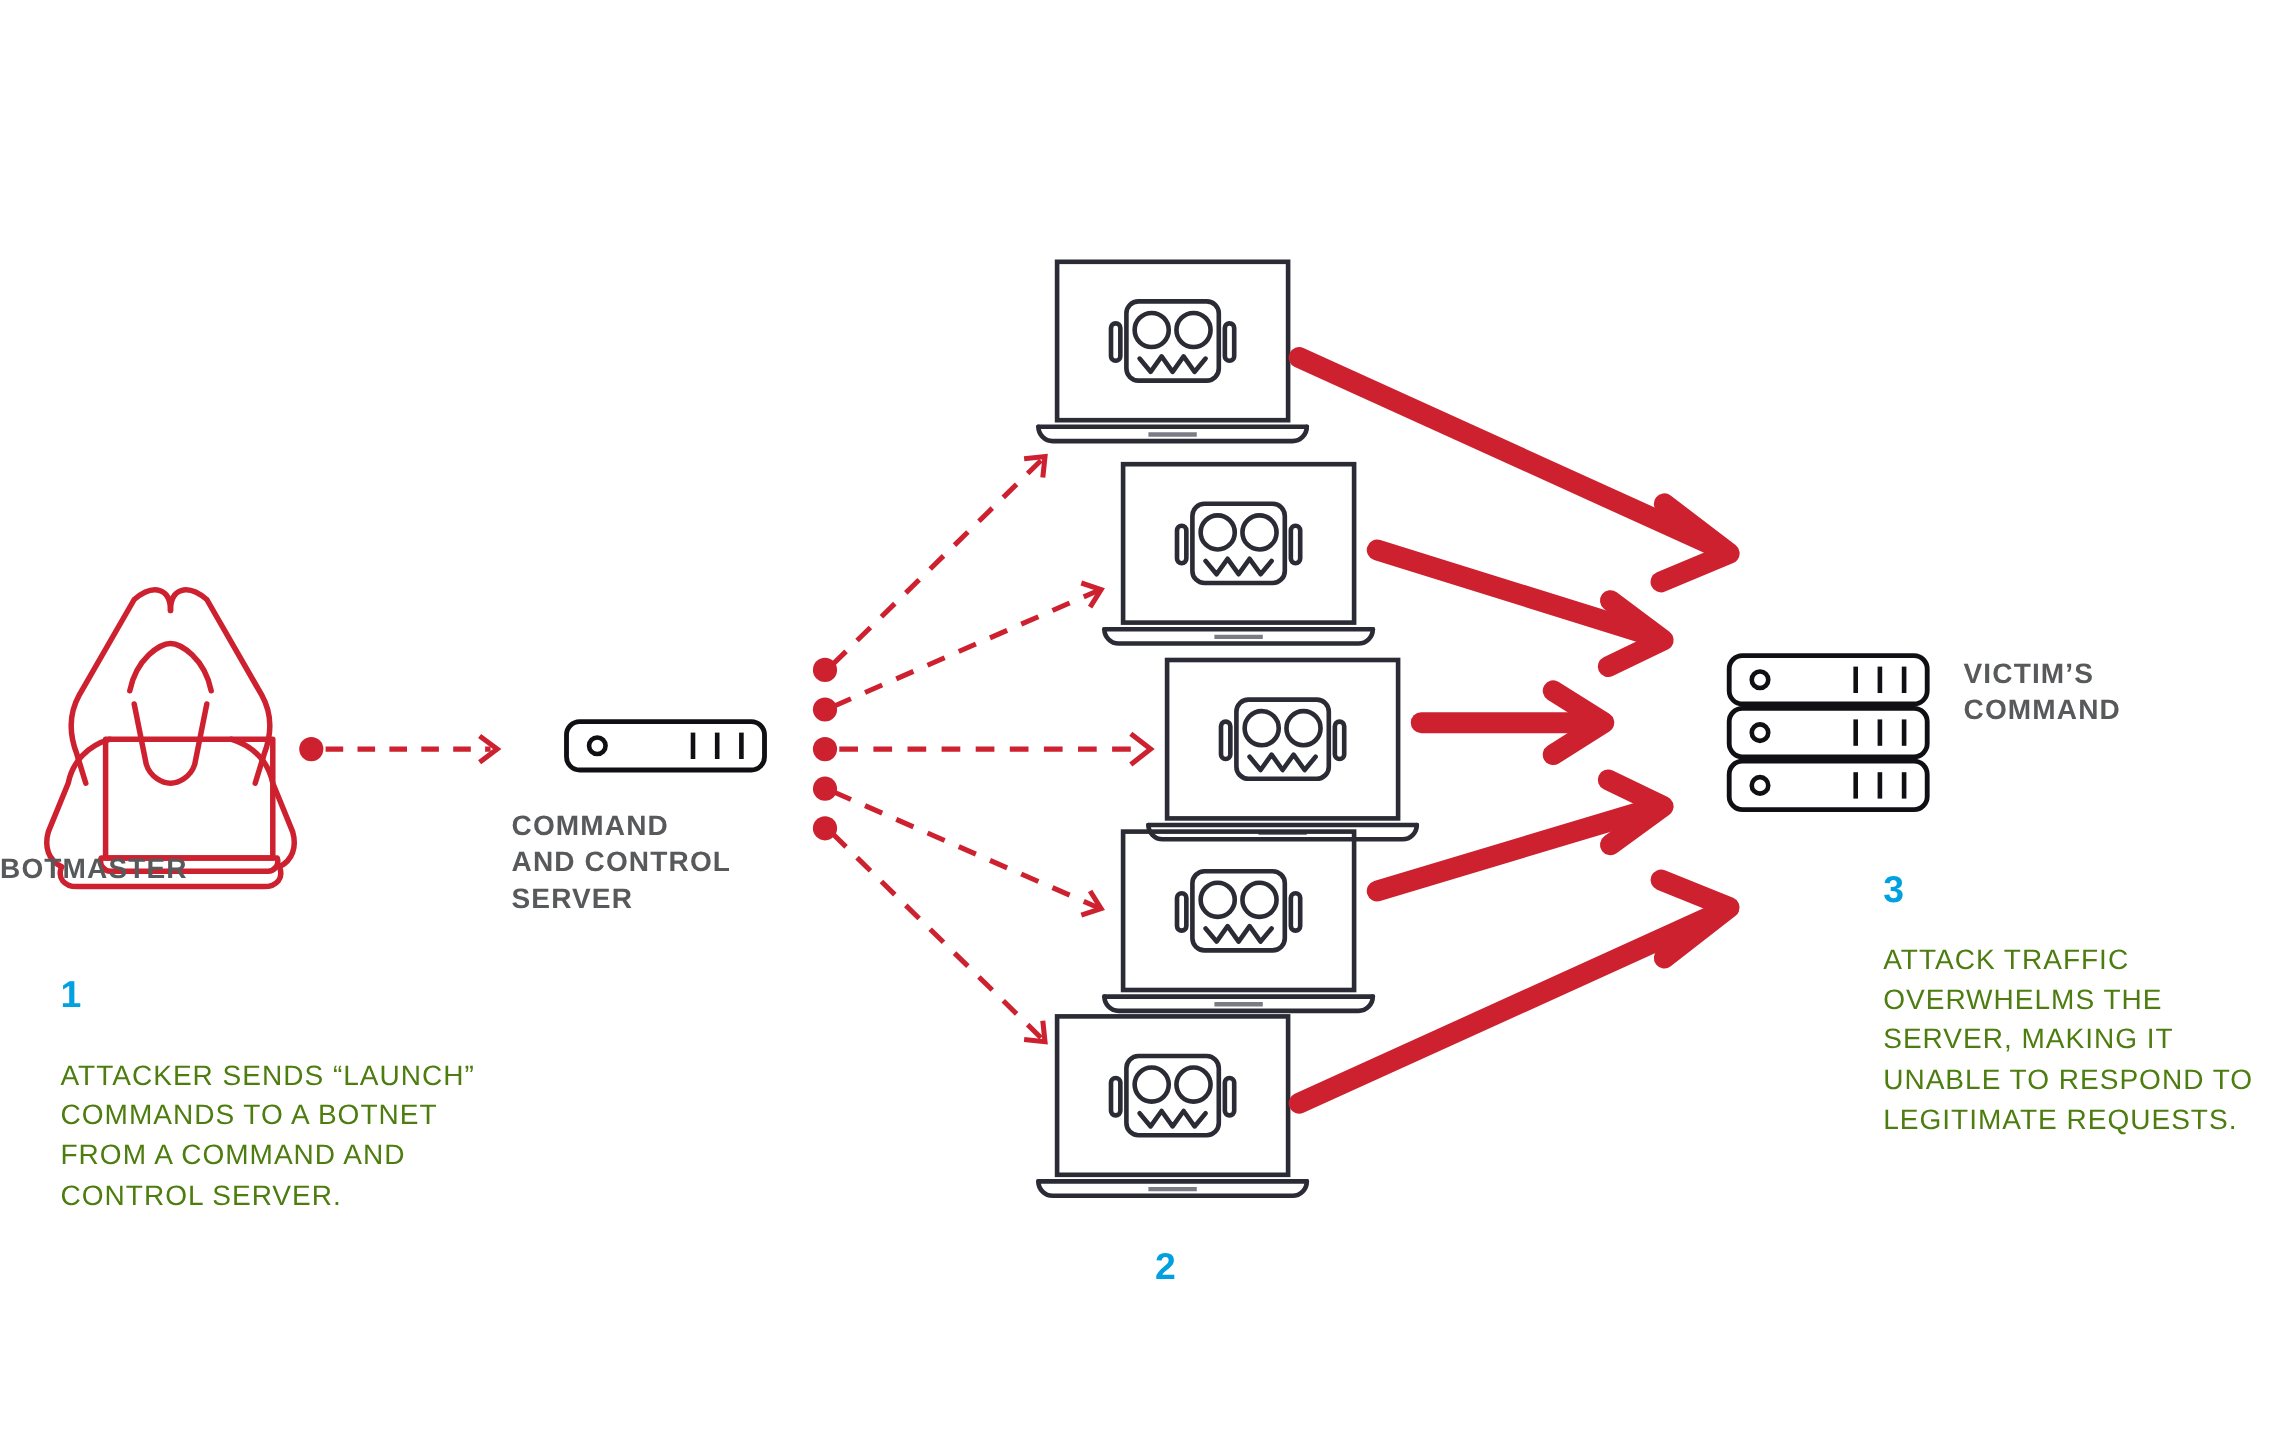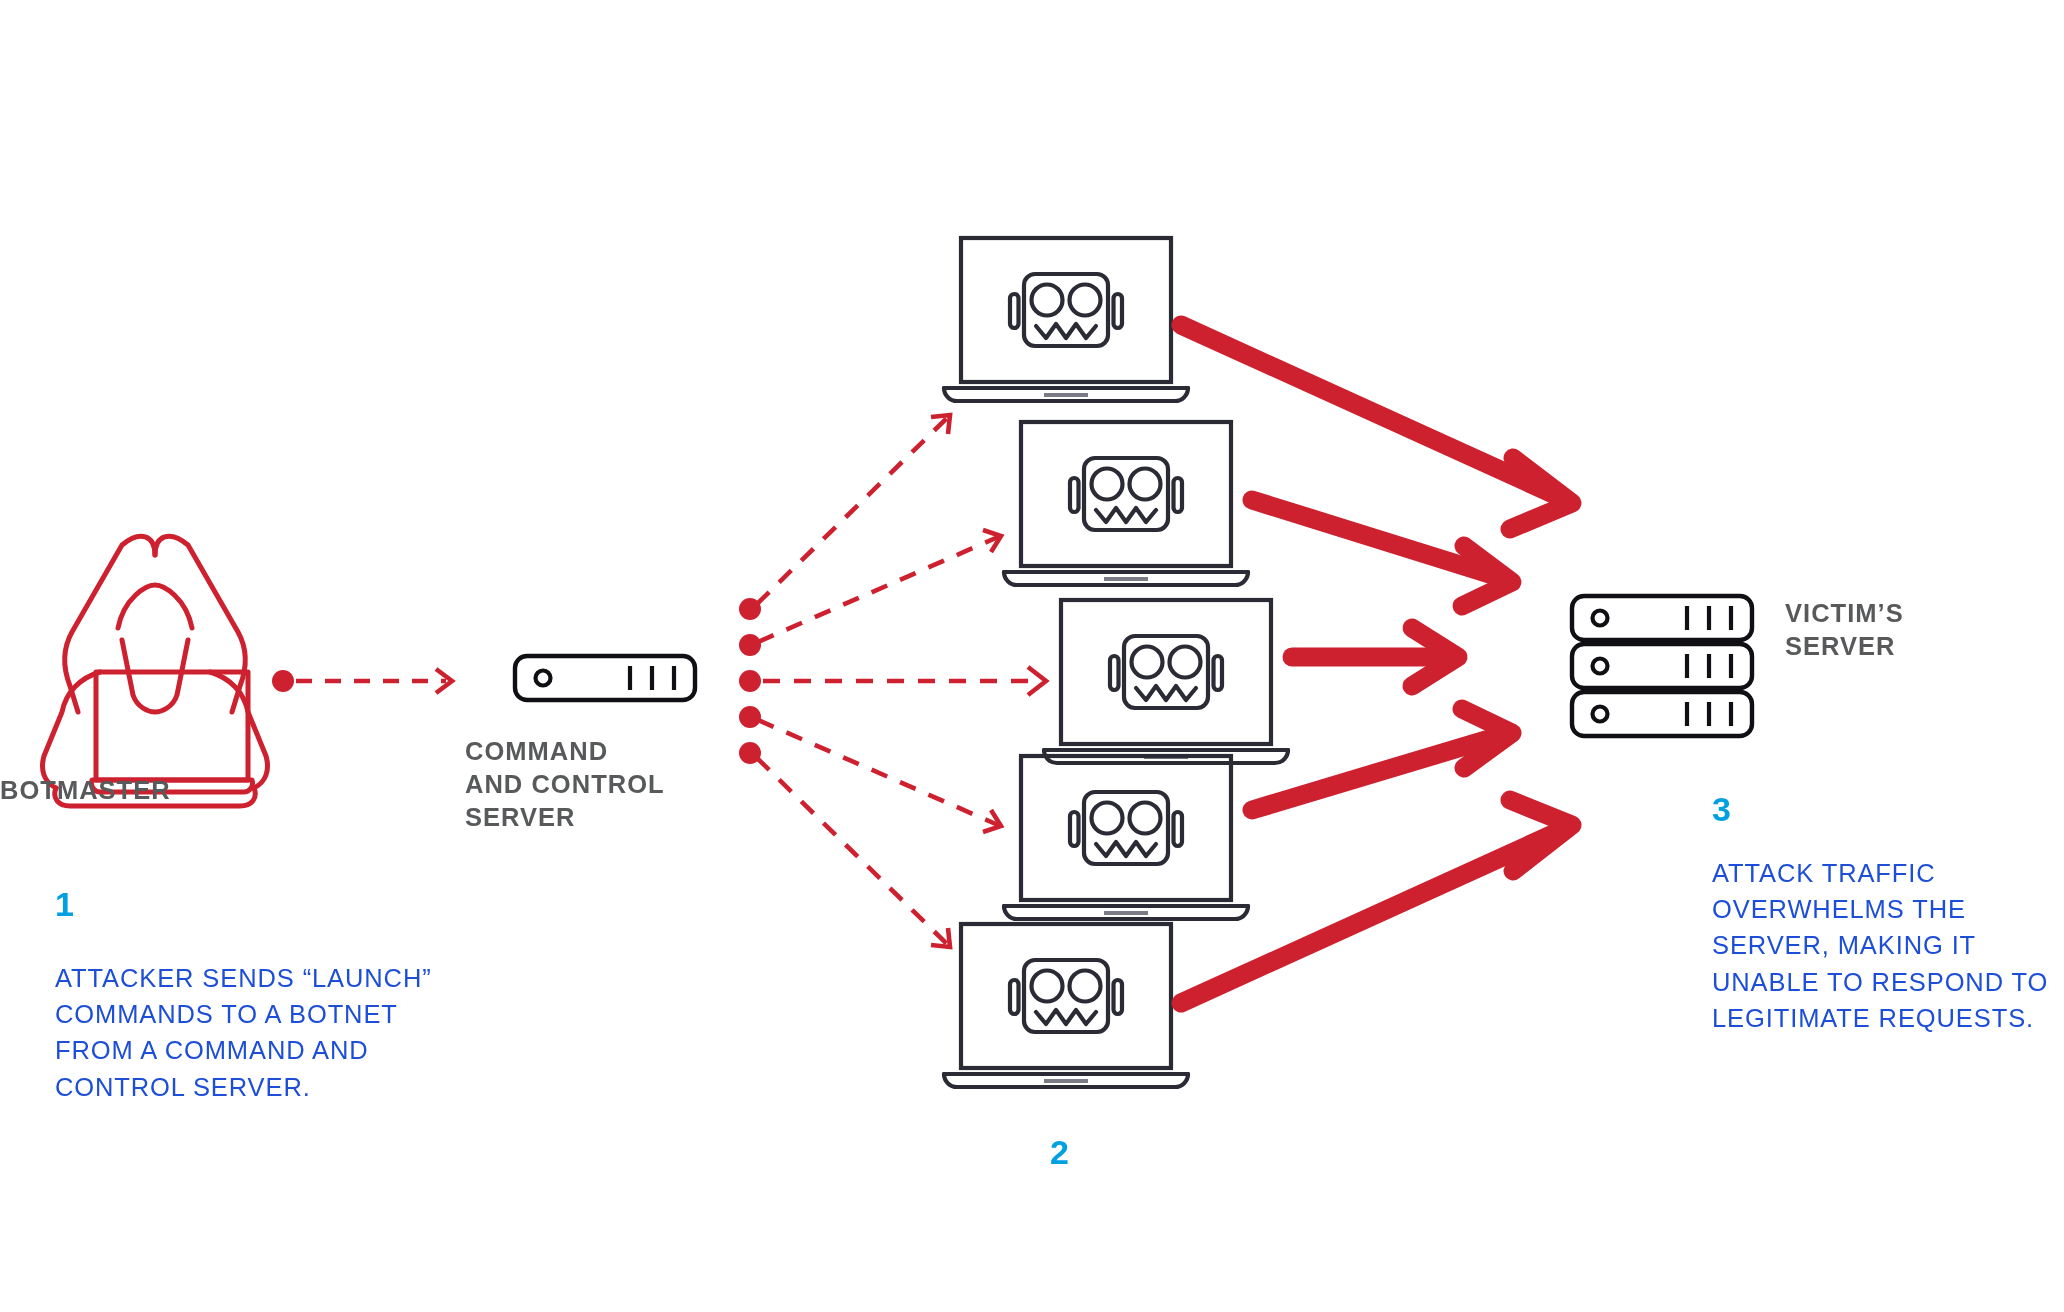--- a/index.html
+++ b/index.html
@@ -4,21 +4,21 @@
 <style>
   html,body{margin:0;padding:0;background:#ffffff;}
   body{width:2064px;height:1312px;position:relative;overflow:hidden;
        font-family:"Liberation Sans",sans-serif;-webkit-font-smoothing:antialiased;}
   #stage{position:absolute;inset:0;width:2064px;height:1312px;}
   svg.layer{position:absolute;left:0;top:0;width:2064px;height:1312px;overflow:visible;}
   .txt{position:absolute;color:#58595b;}
   .heading{font-weight:700;letter-spacing:.035em;line-height:1.30;text-align:center;}
   .label{font-weight:700;letter-spacing:.04em;line-height:1.30;}
   .stepnum{font-weight:700;font-size:34px;letter-spacing:.01em;}
-  .body{font-weight:400;font-size:25.5px;letter-spacing:.035em;line-height:1.42;color:#1d4ed8;}
+  .body{font-weight:400;font-size:25.5px;letter-spacing:.035em;line-height:1.42;color:#4d7c0f;}
   .nw{white-space:pre-line;}
 </style>
 </head>
 <body>
 
 <div id="stage">
 
 
   <svg class="layer" viewBox="0 0 2064 1312">
     <defs>
@@ -139,21 +139,21 @@
     </g>
   </svg>
 
   <div class="txt label" style="left:0px;top:774px;width:310px;font-size:25.5px;">BOTMASTER</div>
 
   <div class="txt label nw" style="left:465px;top:735px;width:280px;text-align:left;font-size:25.5px;">COMMAND
 AND CONTROL
 SERVER</div>
 
   <div class="txt label nw" style="left:1785px;top:597px;width:280px;text-align:left;font-size:25.5px;">VICTIM’S
-SERVER</div>
+COMMAND</div>
 
   <div class="txt stepnum" style="left:55px;top:885px;color:#00A0E1;">1</div>
   <div class="txt body nw" style="left:55px;top:960px;width:430px;">ATTACKER SENDS “LAUNCH”
 COMMANDS TO A BOTNET
 FROM A COMMAND AND
 CONTROL SERVER.</div>
 
   <div class="txt stepnum" style="left:1050px;top:1133px;color:#00A0E1;">2</div>
 
   <div class="txt stepnum" style="left:1712px;top:790px;color:#00A0E1;">3</div>

